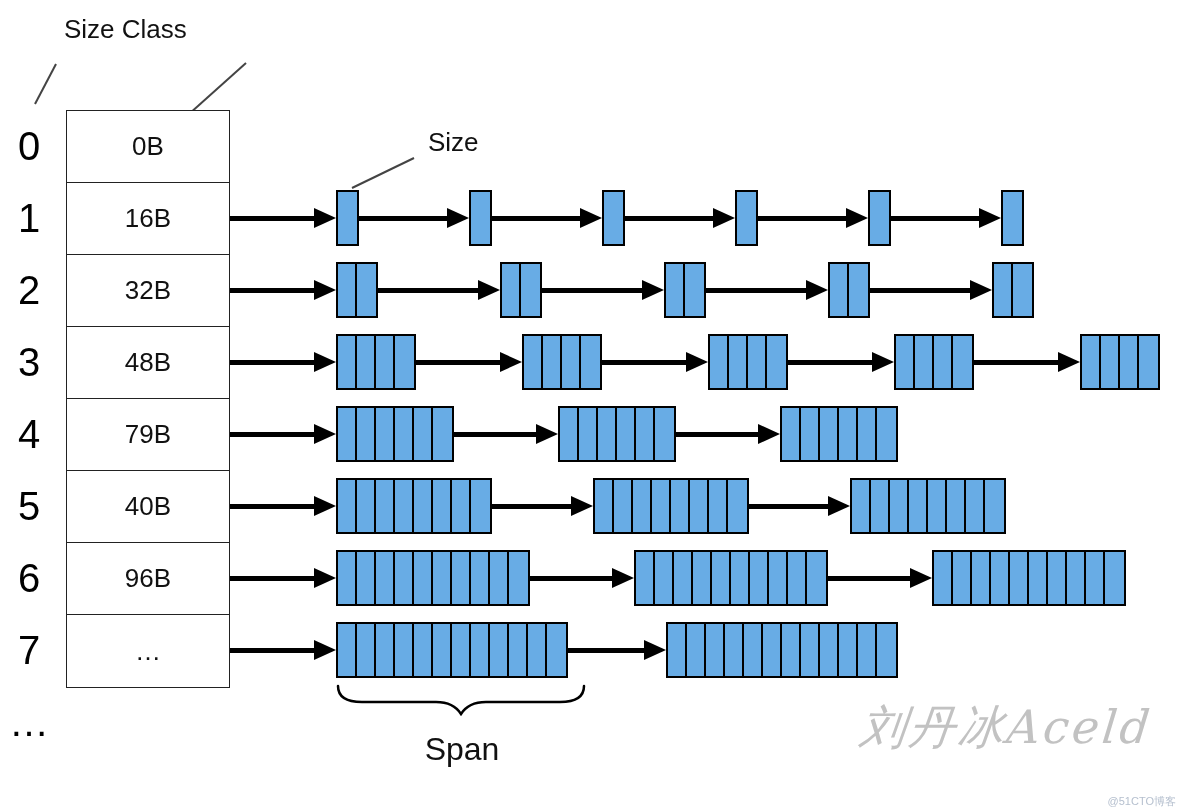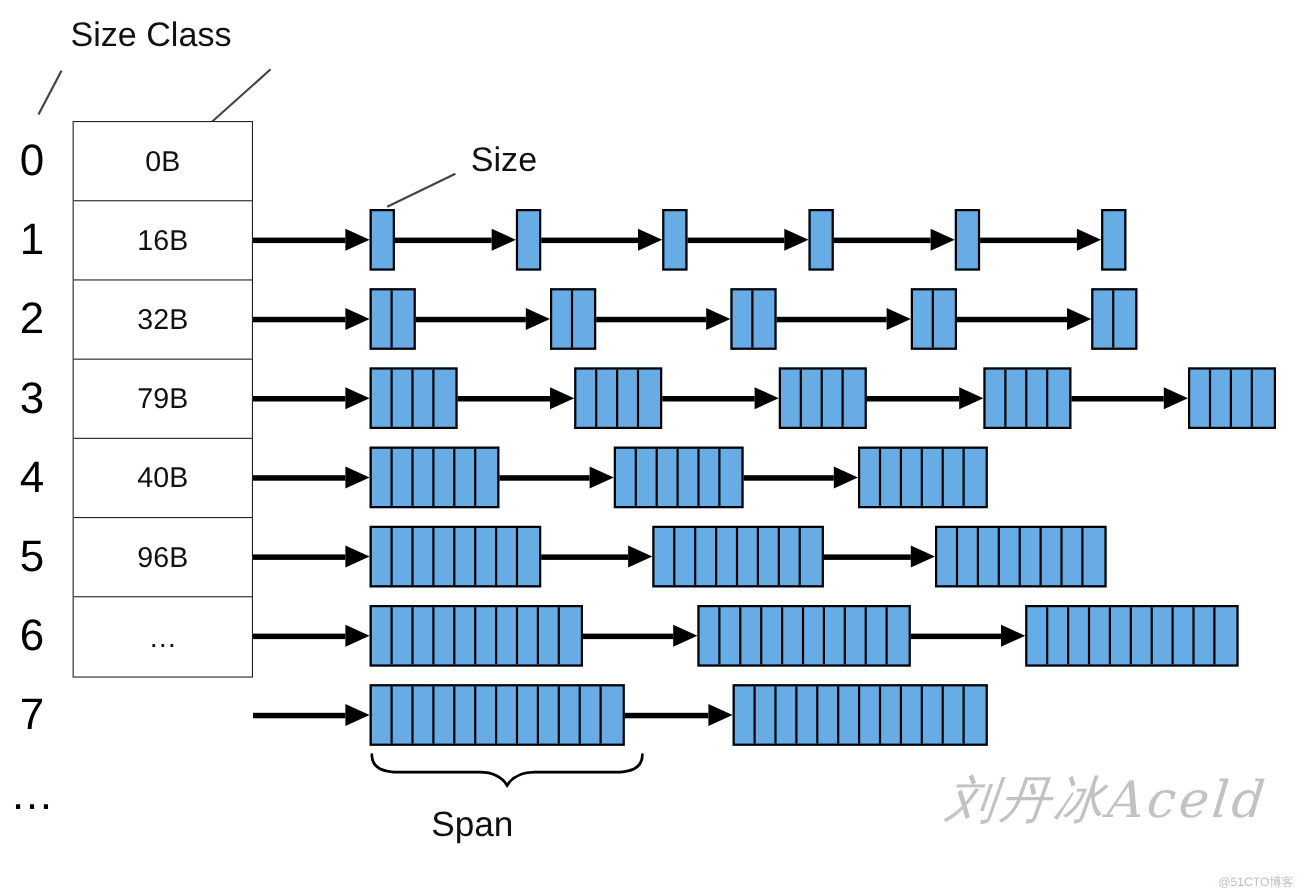--- a/index.html
+++ b/index.html
@@ -2,41 +2,41 @@
 <html><head>
 <meta charset="utf-8">
 <style>
   * { margin:0; padding:0; box-sizing:border-box; }
   html,body { background:#ffffff; }
   body { font-family:"Liberation Sans", sans-serif; }
   .canvas { position:relative; width:1184px; height:812px; background:#ffffff; overflow:hidden; }
 
   .svg-overlay { position:absolute; left:0; top:0; width:1184px; height:812px; pointer-events:none; }
 
-  .toplabel { position:absolute; font-size:31px; color:#111; white-space:nowrap; }
+  .toplabel { position:absolute; font-size:26px; color:#111; white-space:nowrap; }
   #size-class-label { left:64px; top:14px; }
   #page-size-label  { left:266px; top:17px; }
   #page-label       { left:428px; top:127px; }
 
   .row-index { position:absolute; left:0; width:58px; text-align:center; font-size:40px; color:#000; line-height:1; }
 
   .table { position:absolute; left:66px; top:110px; width:164px; border:1.5px solid #222; background:#fff; }
   .table-cell { height:72px; display:flex; align-items:center; justify-content:center; font-size:26px; color:#111; border-bottom:1.5px solid #222; }
   .table-cell:last-child { border-bottom:none; }
 
   .block-row { position:absolute; left:230px; height:56px; display:flex; align-items:center; }
   .arrow { display:flex; align-items:center; flex:none; }
   .shaft { height:5px; background:#000; }
   .head  { width:0; height:0; border-top:10px solid transparent; border-bottom:10px solid transparent; border-left:22px solid #000; }
 
   .span-block { height:56px; border:2px solid #000; display:flex; flex:none; }
   .mem-cell { width:19px; height:100%; border-right:2px solid #000; }
   .mem-cell:last-child { border-right:none; }
 
-  .span-label { position:absolute; left:392px; top:731px; width:140px; text-align:left; font-size:32px; color:#111; }
+  .span-label { position:absolute; left:392px; top:731px; width:140px; text-align:center; font-size:32px; color:#111; }
 
   .watermark { position:absolute; right:32px; top:697px; font-size:46px; color:#c2c2c2; font-style:italic;
                font-family:"DejaVu Serif", serif; letter-spacing:3px; transform:skewX(-6deg); white-space:nowrap; }
   .credit { position:absolute; right:8px; bottom:3px; font-size:11px; color:#b6c0cf; }
 </style>
 </head>
 <body>
 
 <div class="canvas">
 
@@ -47,20 +47,21 @@
     <path d="M 338 686 C 338 698, 348 702, 362 702 L 436 702 C 448 702, 456 706, 461 714 C 466 706, 474 702, 486 702 L 560 702 C 574 702, 584 698, 584 686" fill="none" stroke="#000" stroke-width="2.5" stroke-linecap="round"></path>
   </svg>
 
   <div class="toplabel" id="size-class-label">Size Class</div>
   <div class="toplabel" id="page-label">Size</div>
 
   <div class="table" id="size-table">
       <div class="table-cell">0B</div>
       <div class="table-cell">16B</div>
       <div class="table-cell">32B</div>
+      <div class="table-cell">48B</div>
       <div class="table-cell">79B</div>
       <div class="table-cell">40B</div>
       <div class="table-cell">96B</div>
       <div class="table-cell">…</div>
     </div>
 
   <div id="index-layer">
       <div class="row-index" style="top: 126px;">0</div>
       <div class="row-index" style="top: 198px;">1</div>
       <div class="row-index" style="top: 270px;">2</div>

